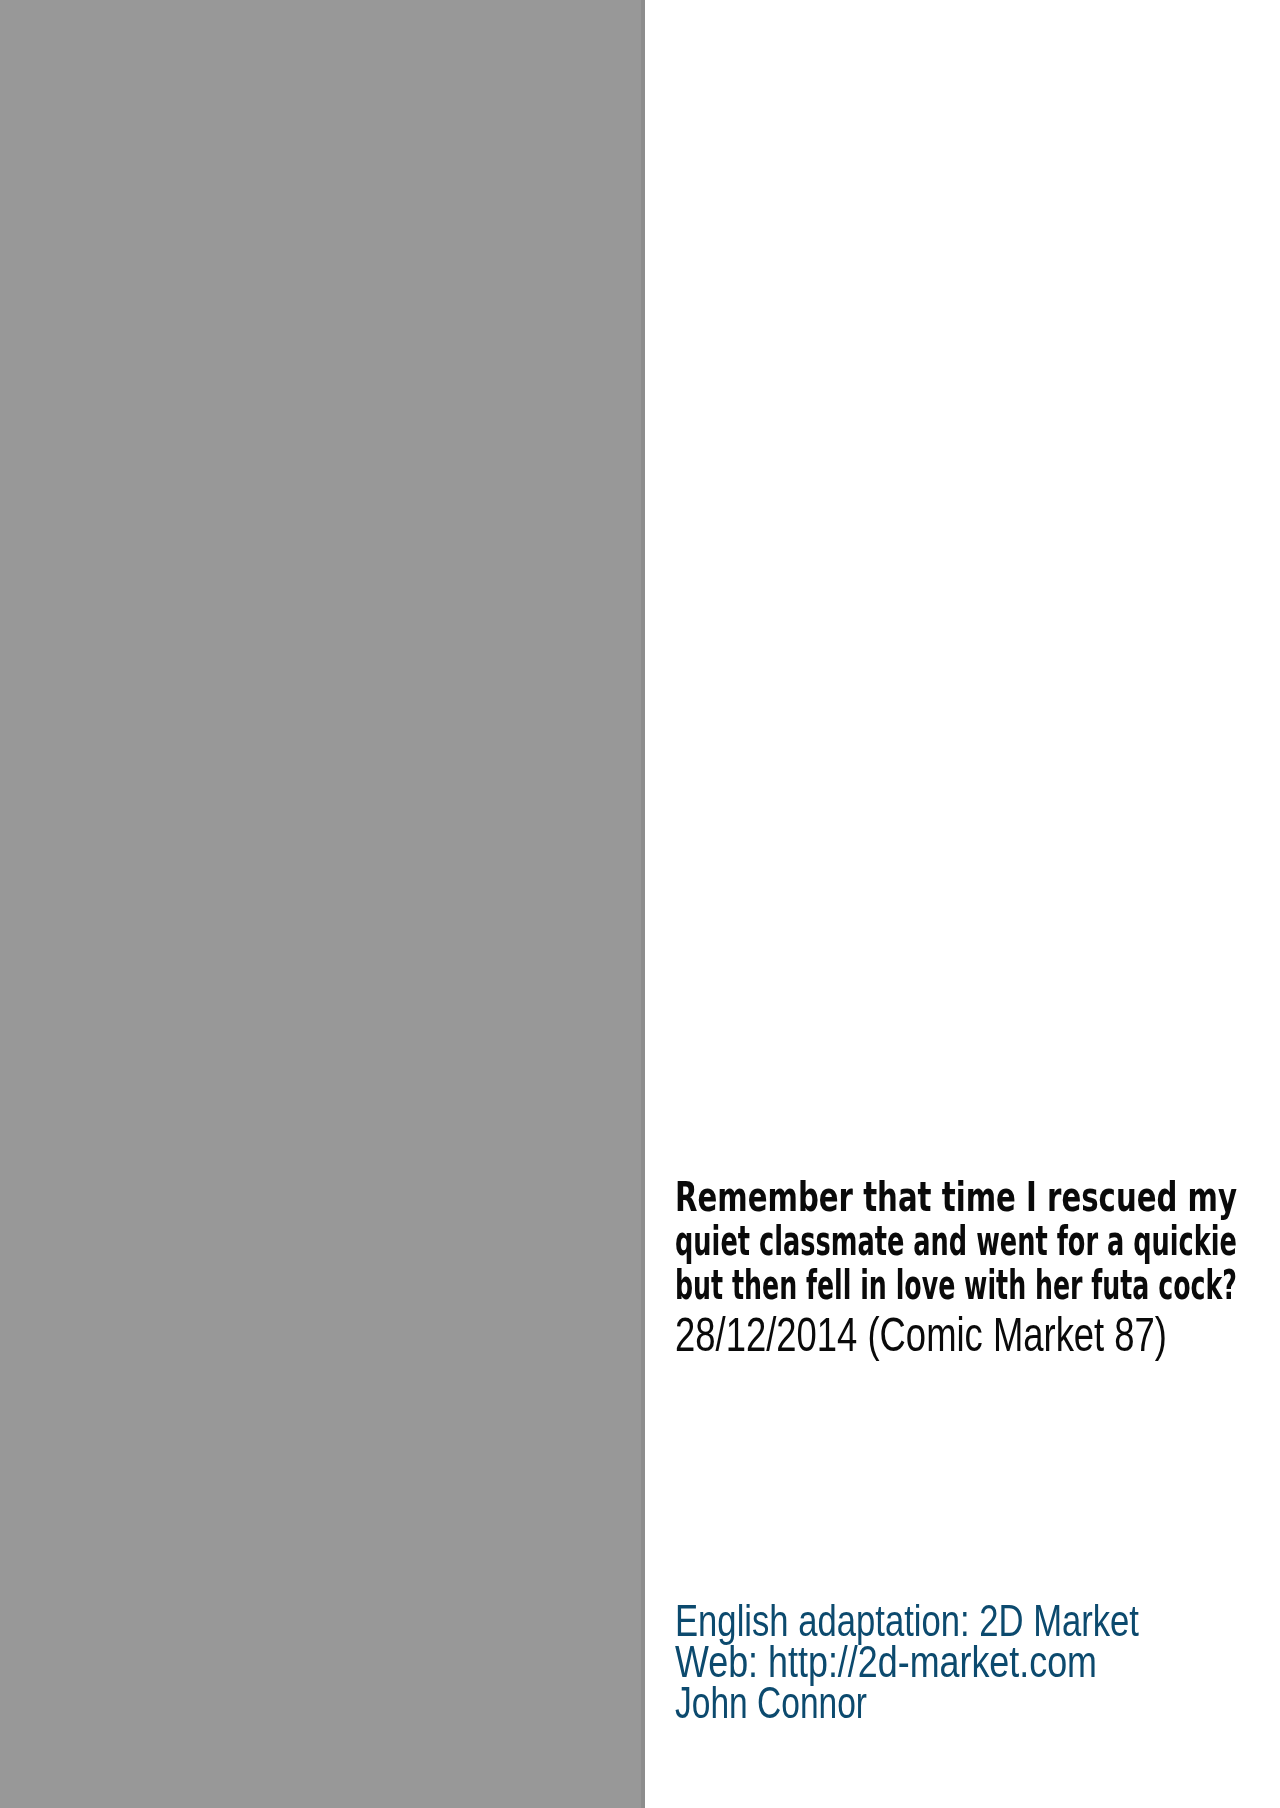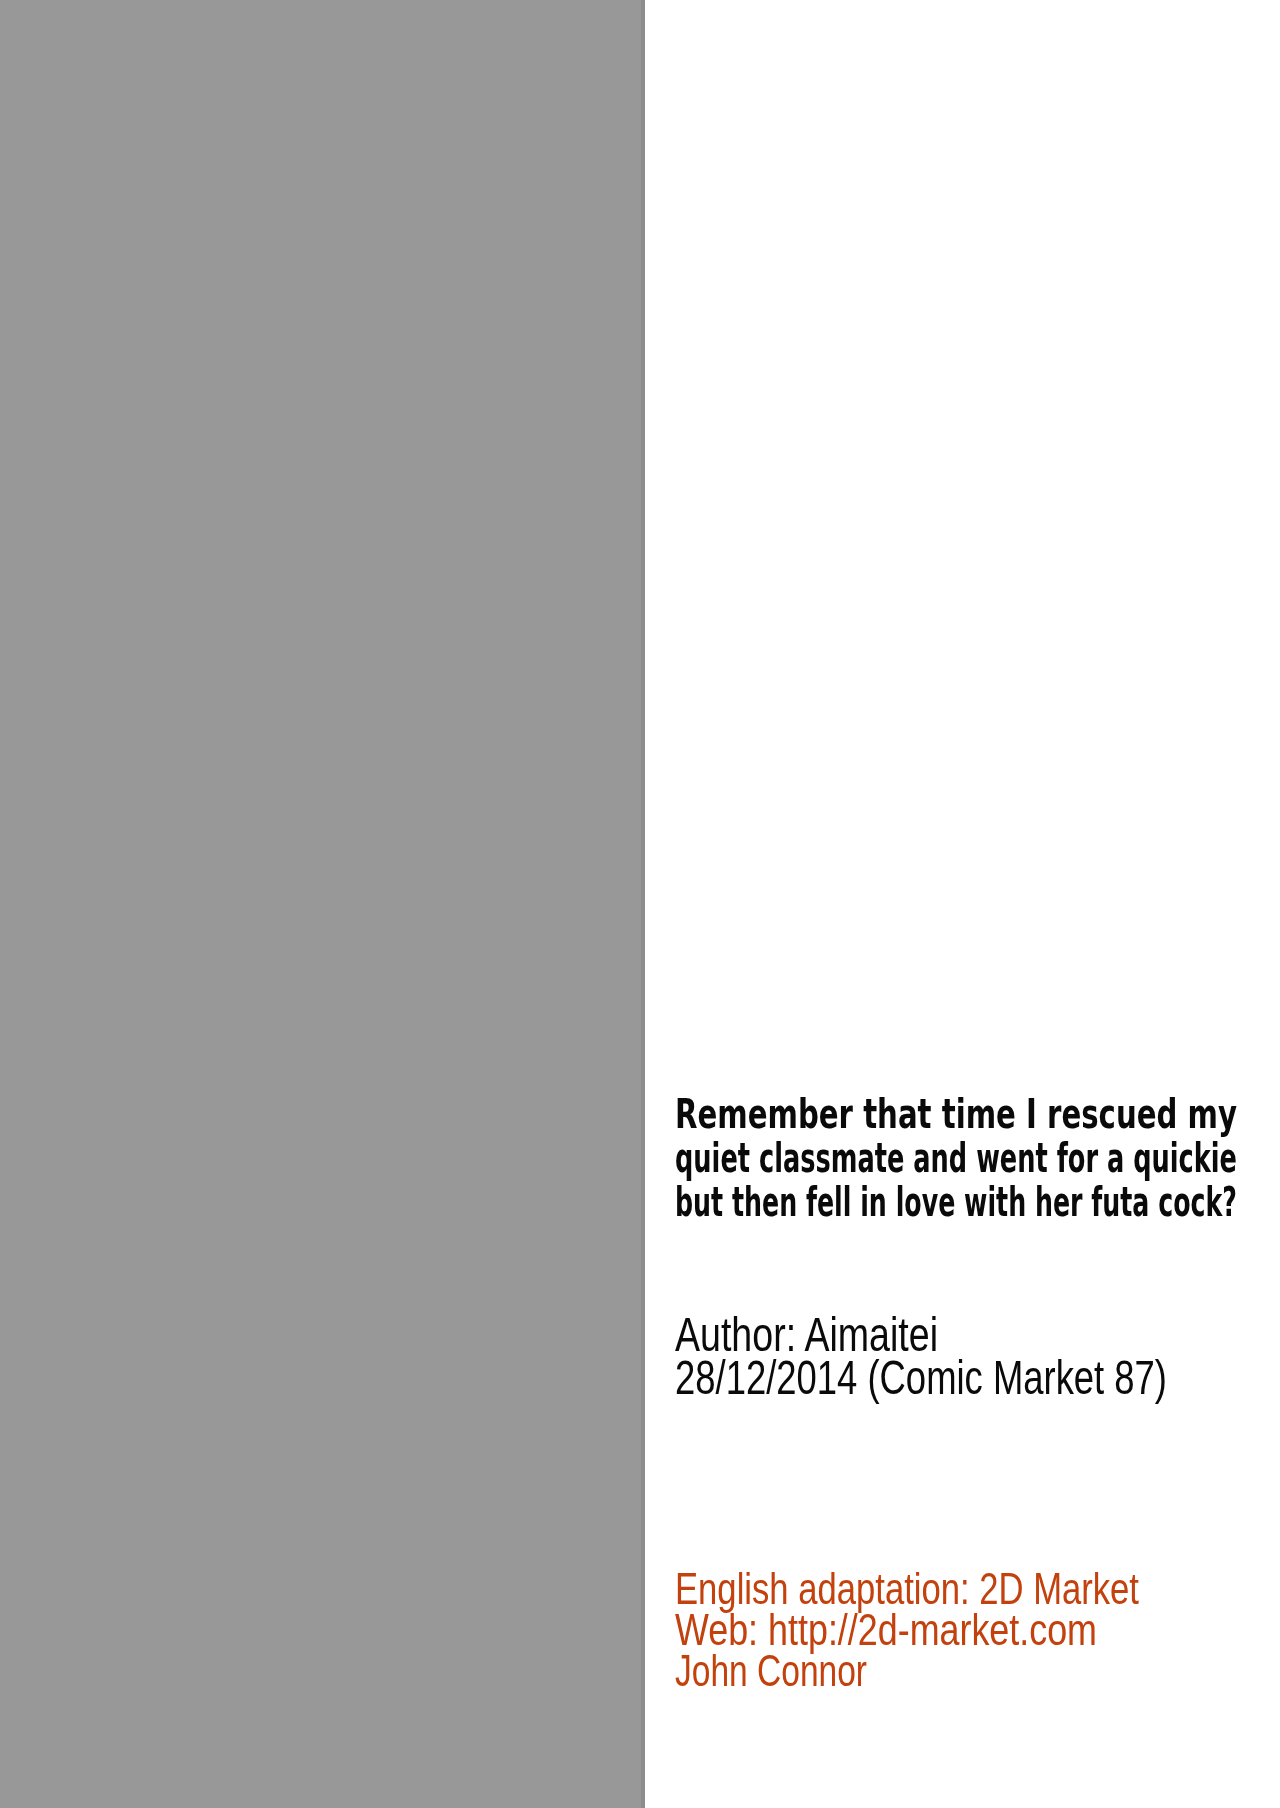--- a/index.html
+++ b/index.html
@@ -29,21 +29,21 @@
     width: 4px;
     height: 1808px;
   }
   .text-block {
     position: absolute;
     left: 675px;
     width: 580px;
     color: #0a0a0a;
   }
   #title-block {
-    top: 1092px;
+    top: 1175px;
     font-family: "DejaVu Sans", sans-serif;
     font-weight: bold;
     font-size: 40px;
     line-height: 44px;
   }
   #credits-block {
     top: 1314px;
     font-size: 48px;
     line-height: 42.7px;
   }
@@ -69,23 +69,22 @@
   <div id="gray-panel" style="background: rgb(152, 152, 152);"></div>
   <div id="gray-panel-edge" style="background: rgb(141, 141, 141);"></div>
 
   <div id="title-block" class="text-block" style="color: rgb(10, 10, 10);">
     <div class="line"><span style="transform: scaleX(0.729737);">Remember that time I rescued my</span></div>
     <div class="line"><span style="transform: scaleX(0.640867);">quiet classmate and went for a quickie</span></div>
     <div class="line"><span style="transform: scaleX(0.631694);">but then fell in love with her futa cock?</span></div>
   </div>
 
   <div id="credits-block" class="text-block" style="color: rgb(10, 10, 10);">
-    <div class="line"><span style="transform: scaleX(0.782338);">Author: Aimaitei</span></div>
     <div class="line"><span style="transform: scaleX(0.758893);">28/12/2014 (Comic Market 87)</span></div>
   </div>
 
-  <div id="adaptation-block" class="text-block" style="color: #c2410c;">
+  <div id="adaptation-block" class="text-block" style="color: #0c4a6e; margin-top: 32px;">
     <div class="line"><span style="transform: scaleX(0.78717);">English adaptation: 2D Market</span></div>
     <div class="line"><span style="transform: scaleX(0.815287);">Web: http://2d-market.com</span></div>
     <div class="line"><span style="transform: scaleX(0.762047);">John Connor</span></div>
   </div>
 
 </div>
 
 </body></html>

